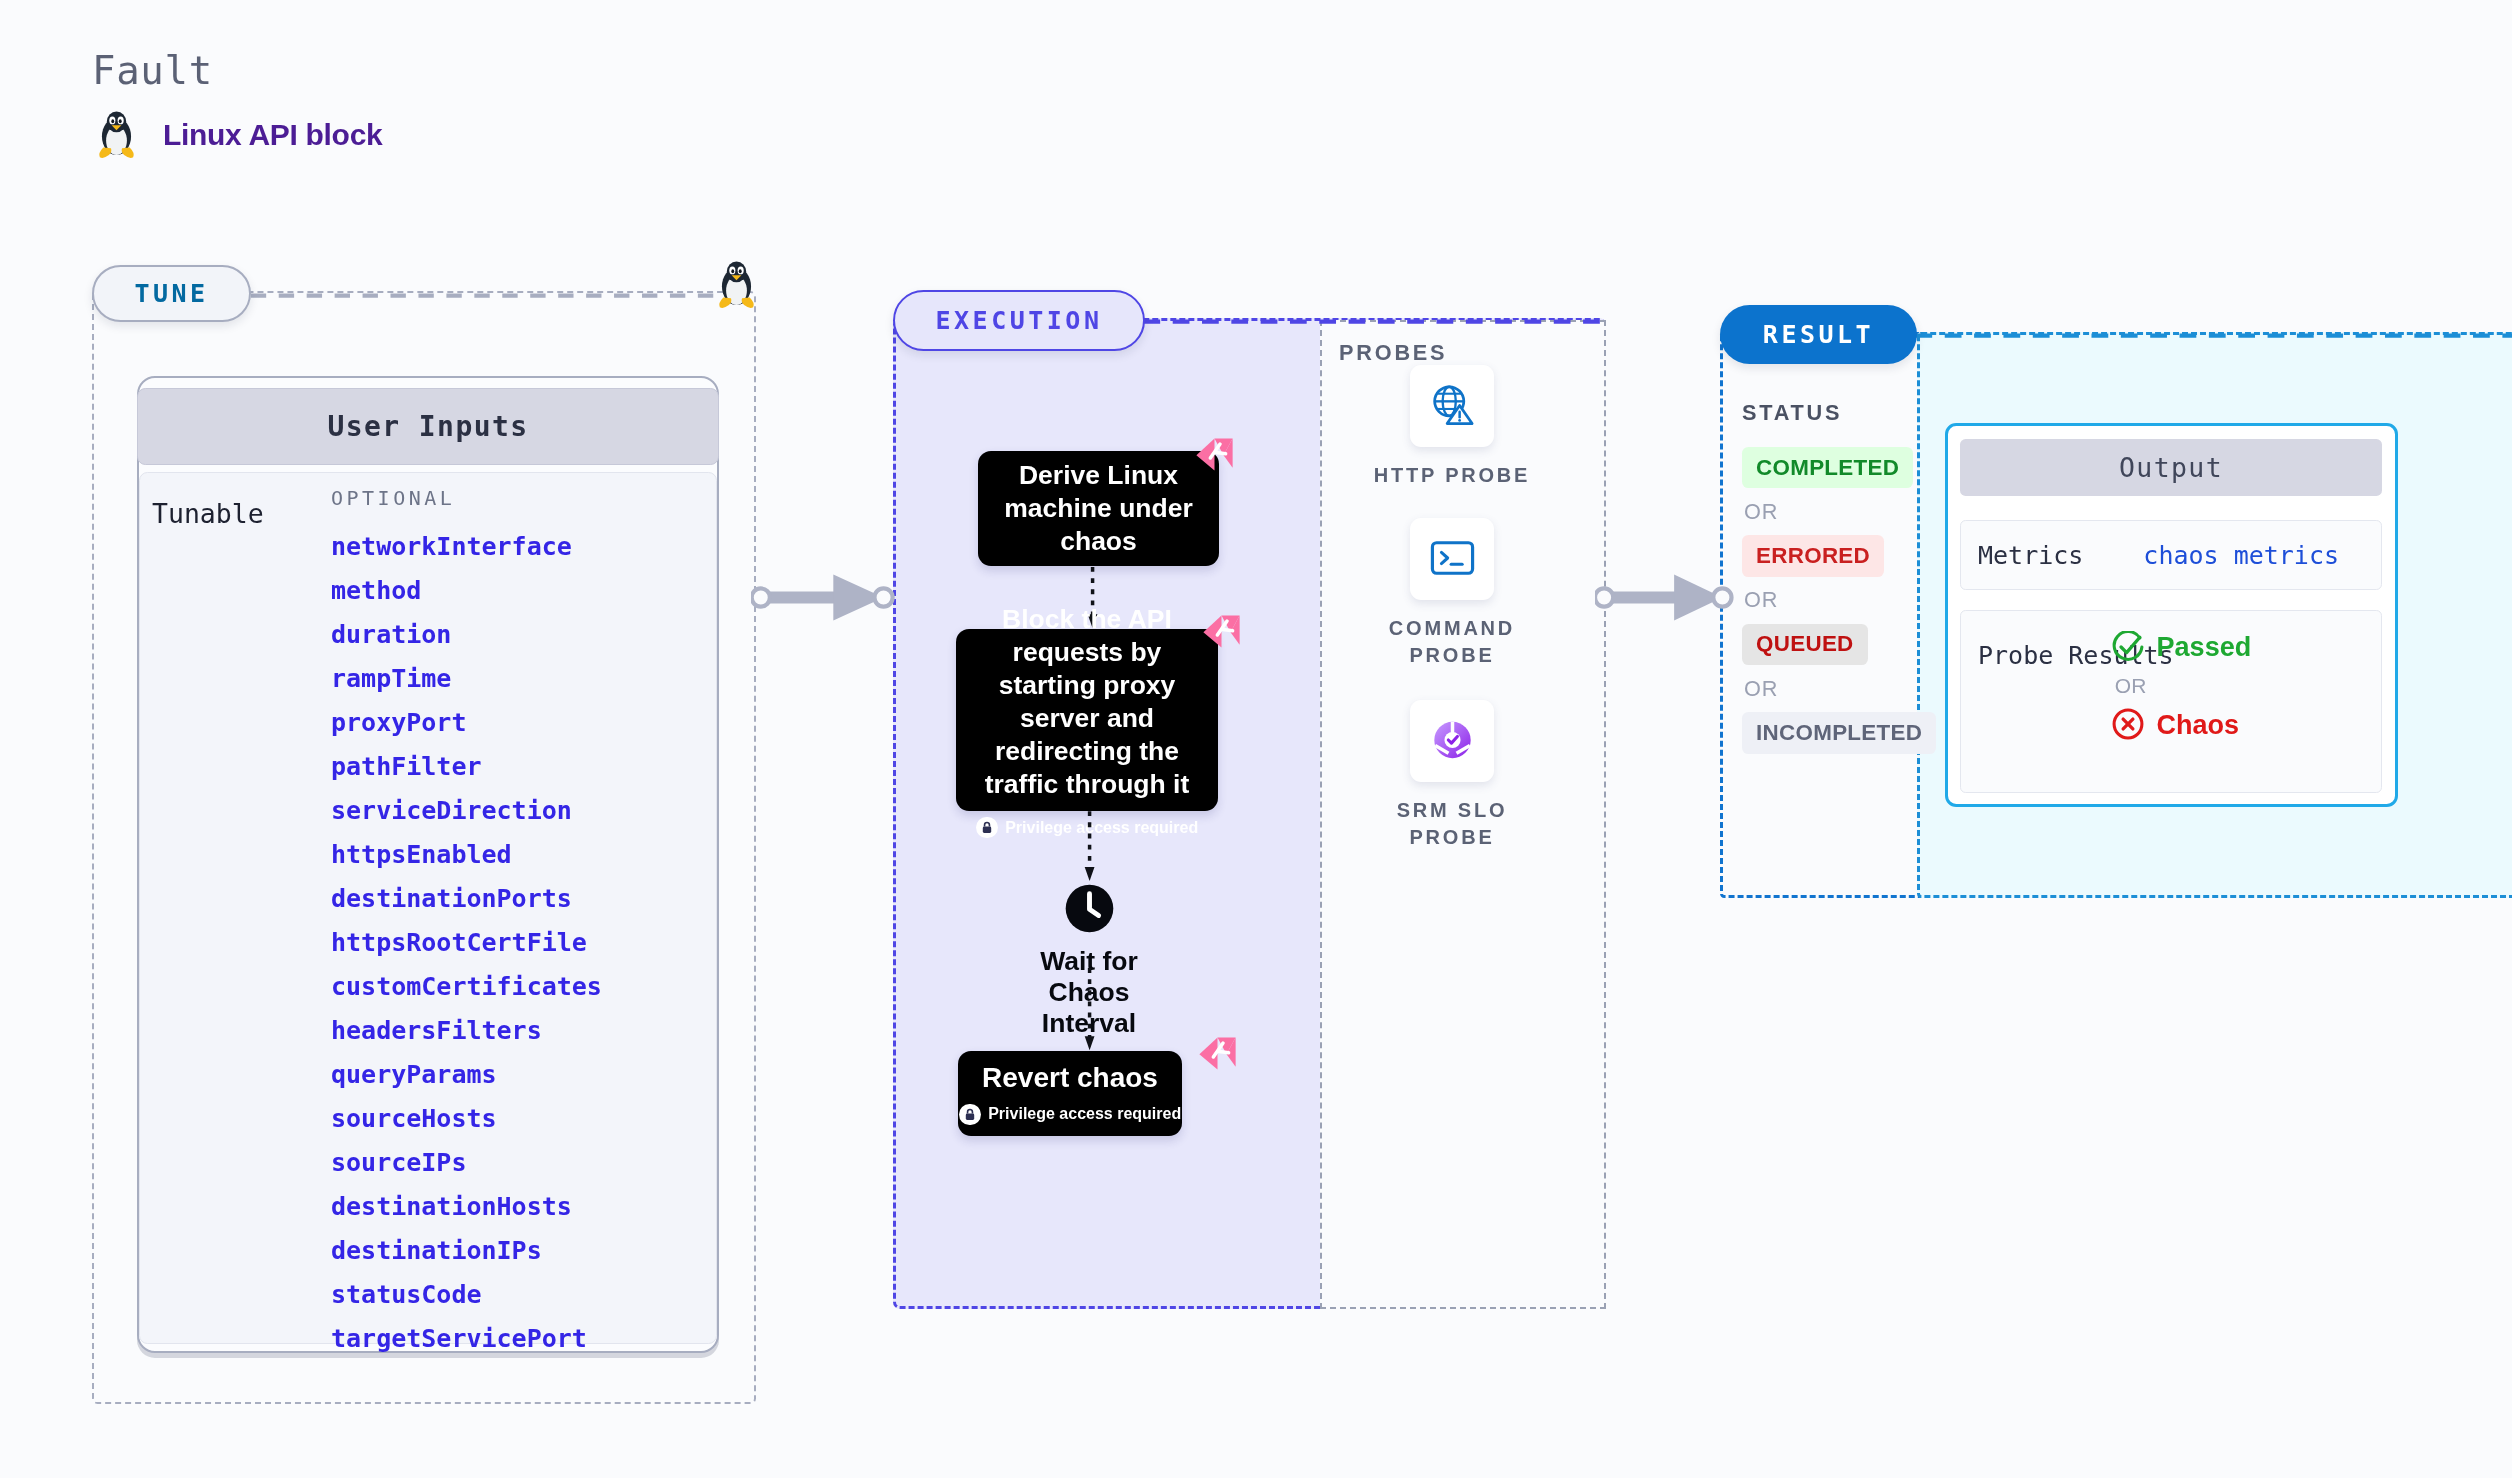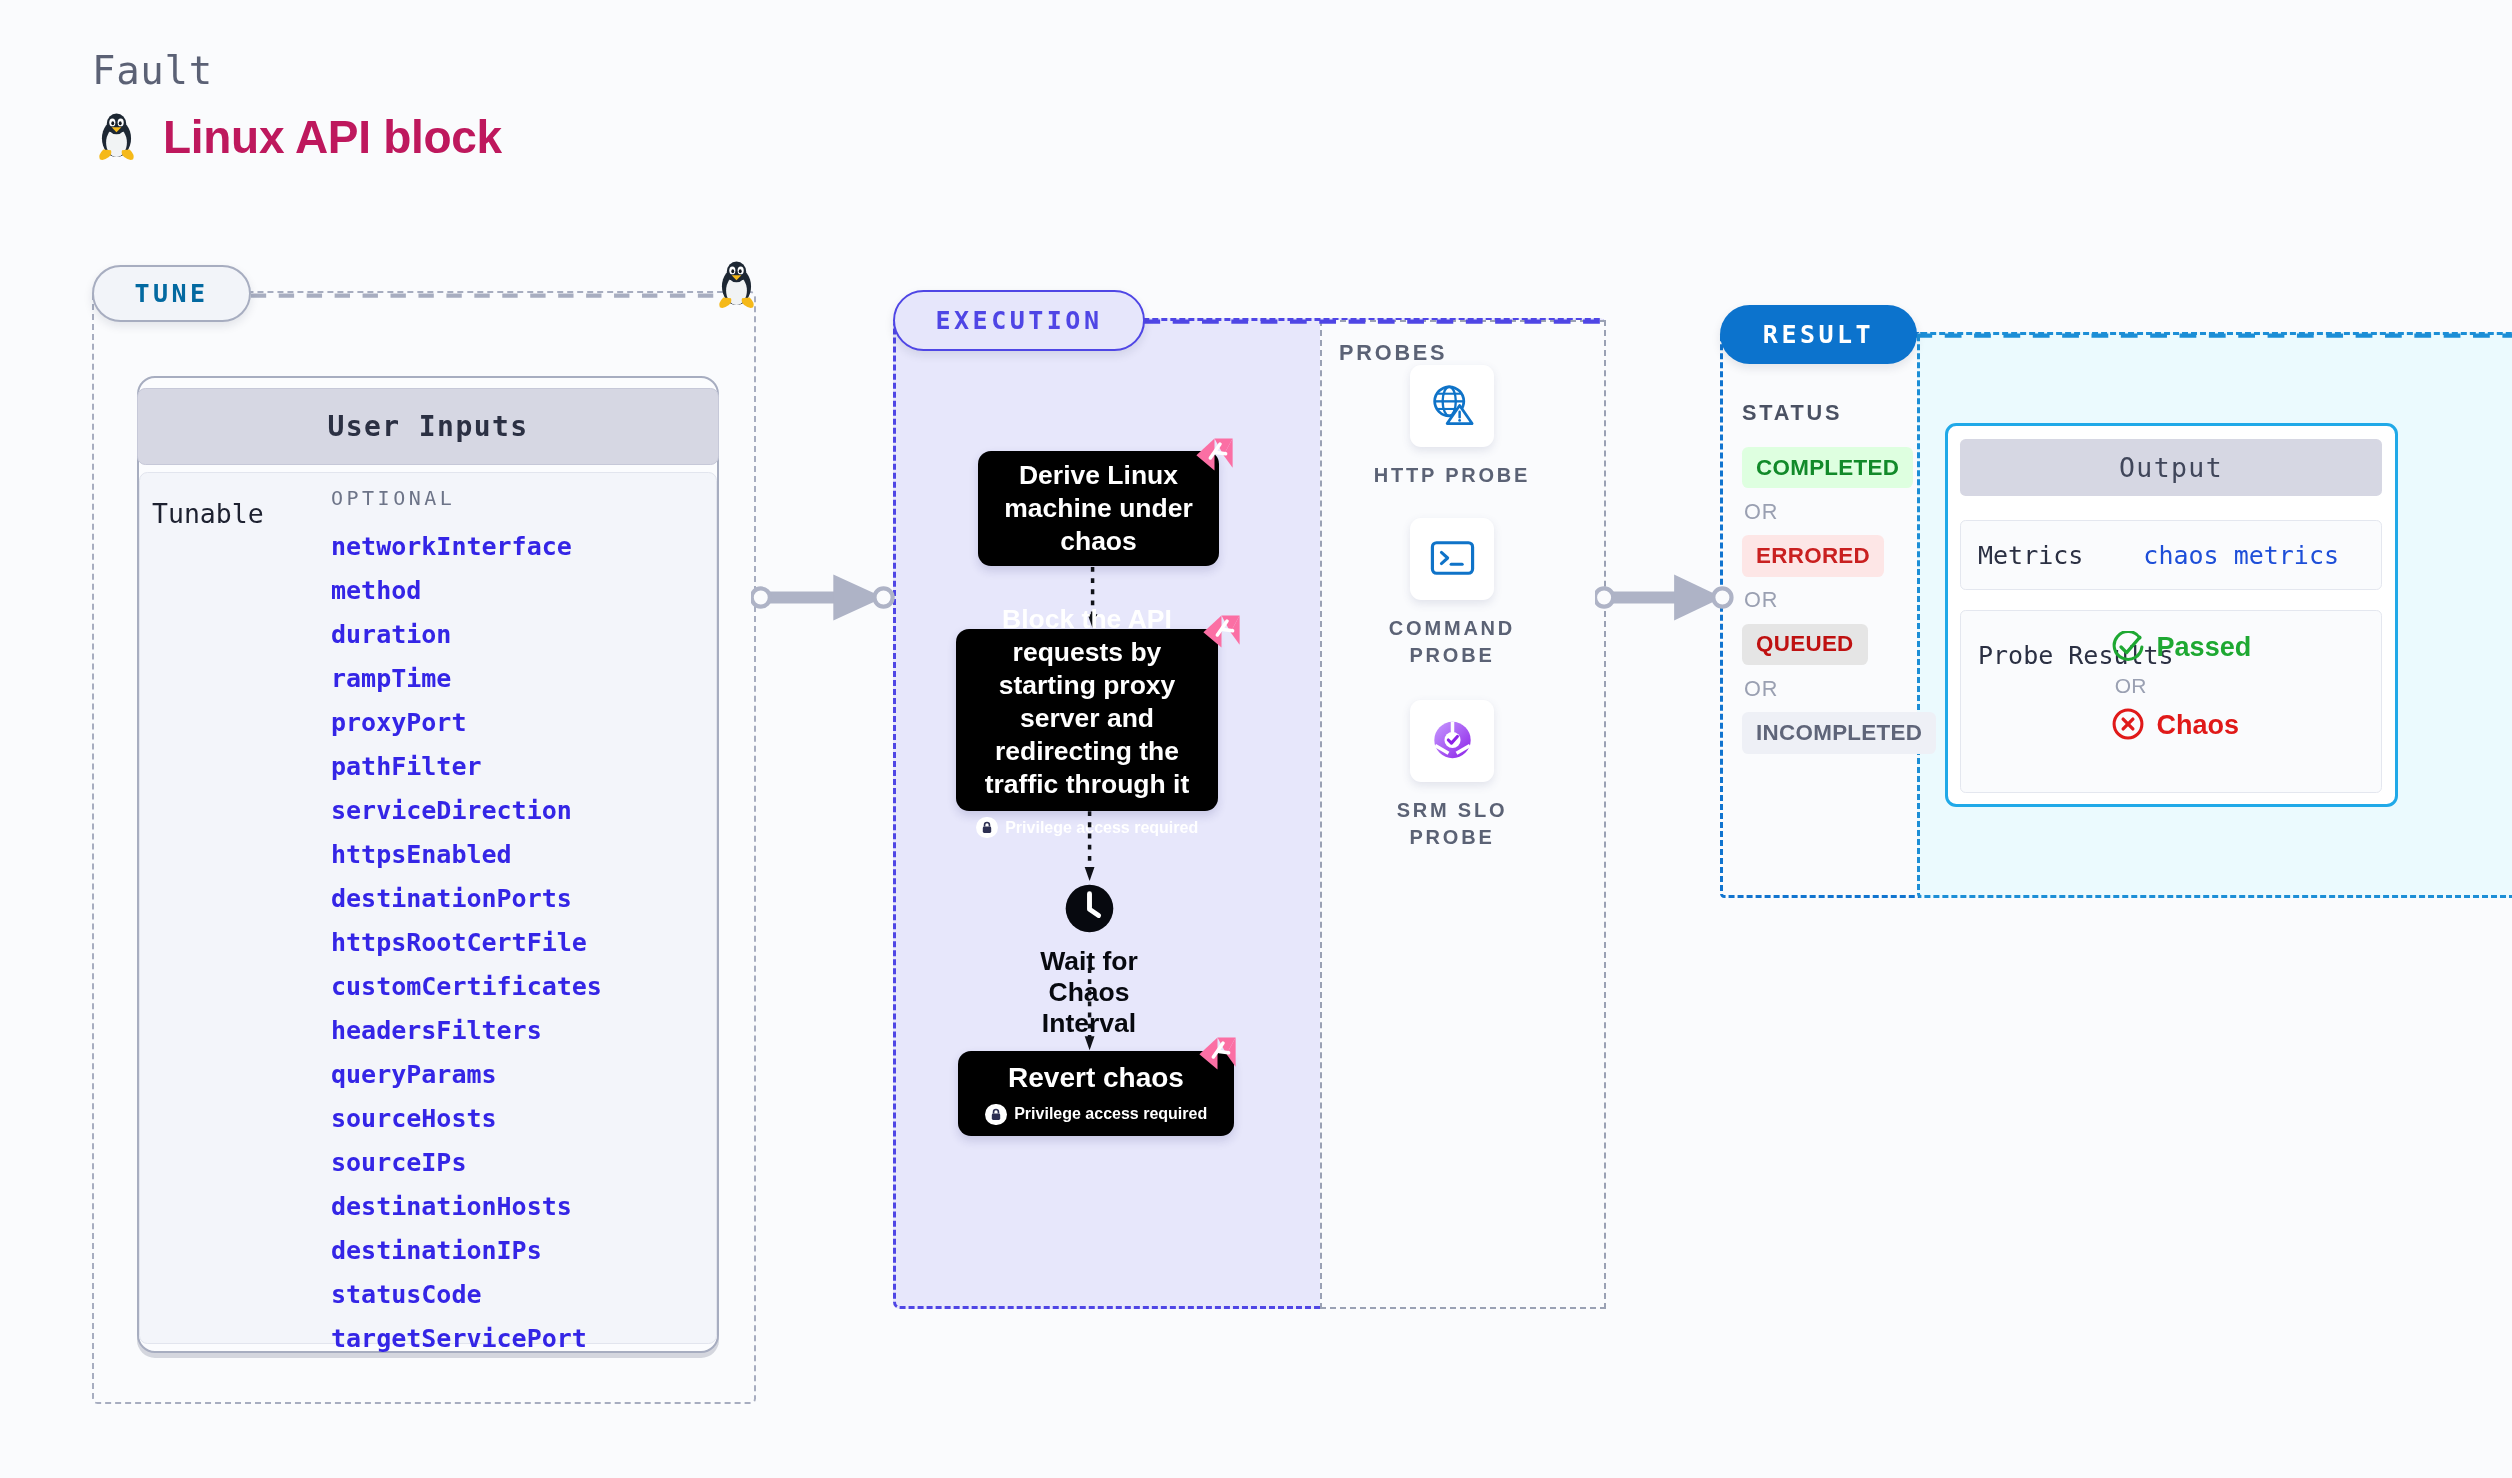--- a/index.html
+++ b/index.html
@@ -15,21 +15,21 @@
   .fault-label {
     position: absolute; left: 92px; top: 48px;
     font-family: "DejaVu Sans Mono", monospace;
     font-size: 39px; color: #5b6175; letter-spacing: 0.7px;
   }
   .title-row {
     position: absolute; left: 95px; top: 110px;
     display: flex; align-items: center; gap: 25px;
   }
   .title-text {
-    font-size: 46px; font-weight: 700; color: #be185d;
+    font-size: 30px; font-weight: 700; color: #4c1d95;
     letter-spacing: -0.3px;
   }
   .tux { display:block; }
 
   
   .pill {
     position: absolute; display: flex; align-items: center; justify-content: center;
     border-radius: 42px;
     font-family: "DejaVu Sans Mono", monospace;
     font-weight: 700; letter-spacing: 3.5px;
@@ -127,21 +127,21 @@
   
   .flow { position: absolute; left: 893px; top: 318px; width: 428px; height: 991px; }
   .node {
     position: absolute; background: #000000; color: #fff;
     border-radius: 13px; box-shadow: 0 4.9px 9.8px rgba(40,40,120,.16);
     display: flex; flex-direction: column; align-items: center; justify-content: center;
     text-align: center; font-weight: 700;
   }
   .node-derive { left: 85px; top: 133px; width: 241px; height: 115px; font-size: 26.5px; line-height: 33px; padding: 0 15.4px; }
   .node-block  { left: 63px;  top: 311px; width: 262px; height: 182px; font-size: 26.5px; line-height: 33px; padding: 7px 14px 0; }
-  .node-revert { left: 65px;  top: 733px; width: 276px; height: 85px; font-size: 28px; }
+  .node-revert { left: 65px;  top: 733px; width: 224px; height: 85px; font-size: 28px; }
   .priv {
     display: flex; align-items: center; gap: 7.7px;
     font-size: 16px; font-weight: 600; margin-top: 9.8px;
   }
   .lock-ic {
     width: 21.7px; height: 21.7px; border-radius: 50%;
     background: #ffffff; display: inline-flex; align-items: center; justify-content: center;
     flex: 0 0 auto;
   }
   .badge-chaos { position: absolute; width: 39px; height: 35px; }

